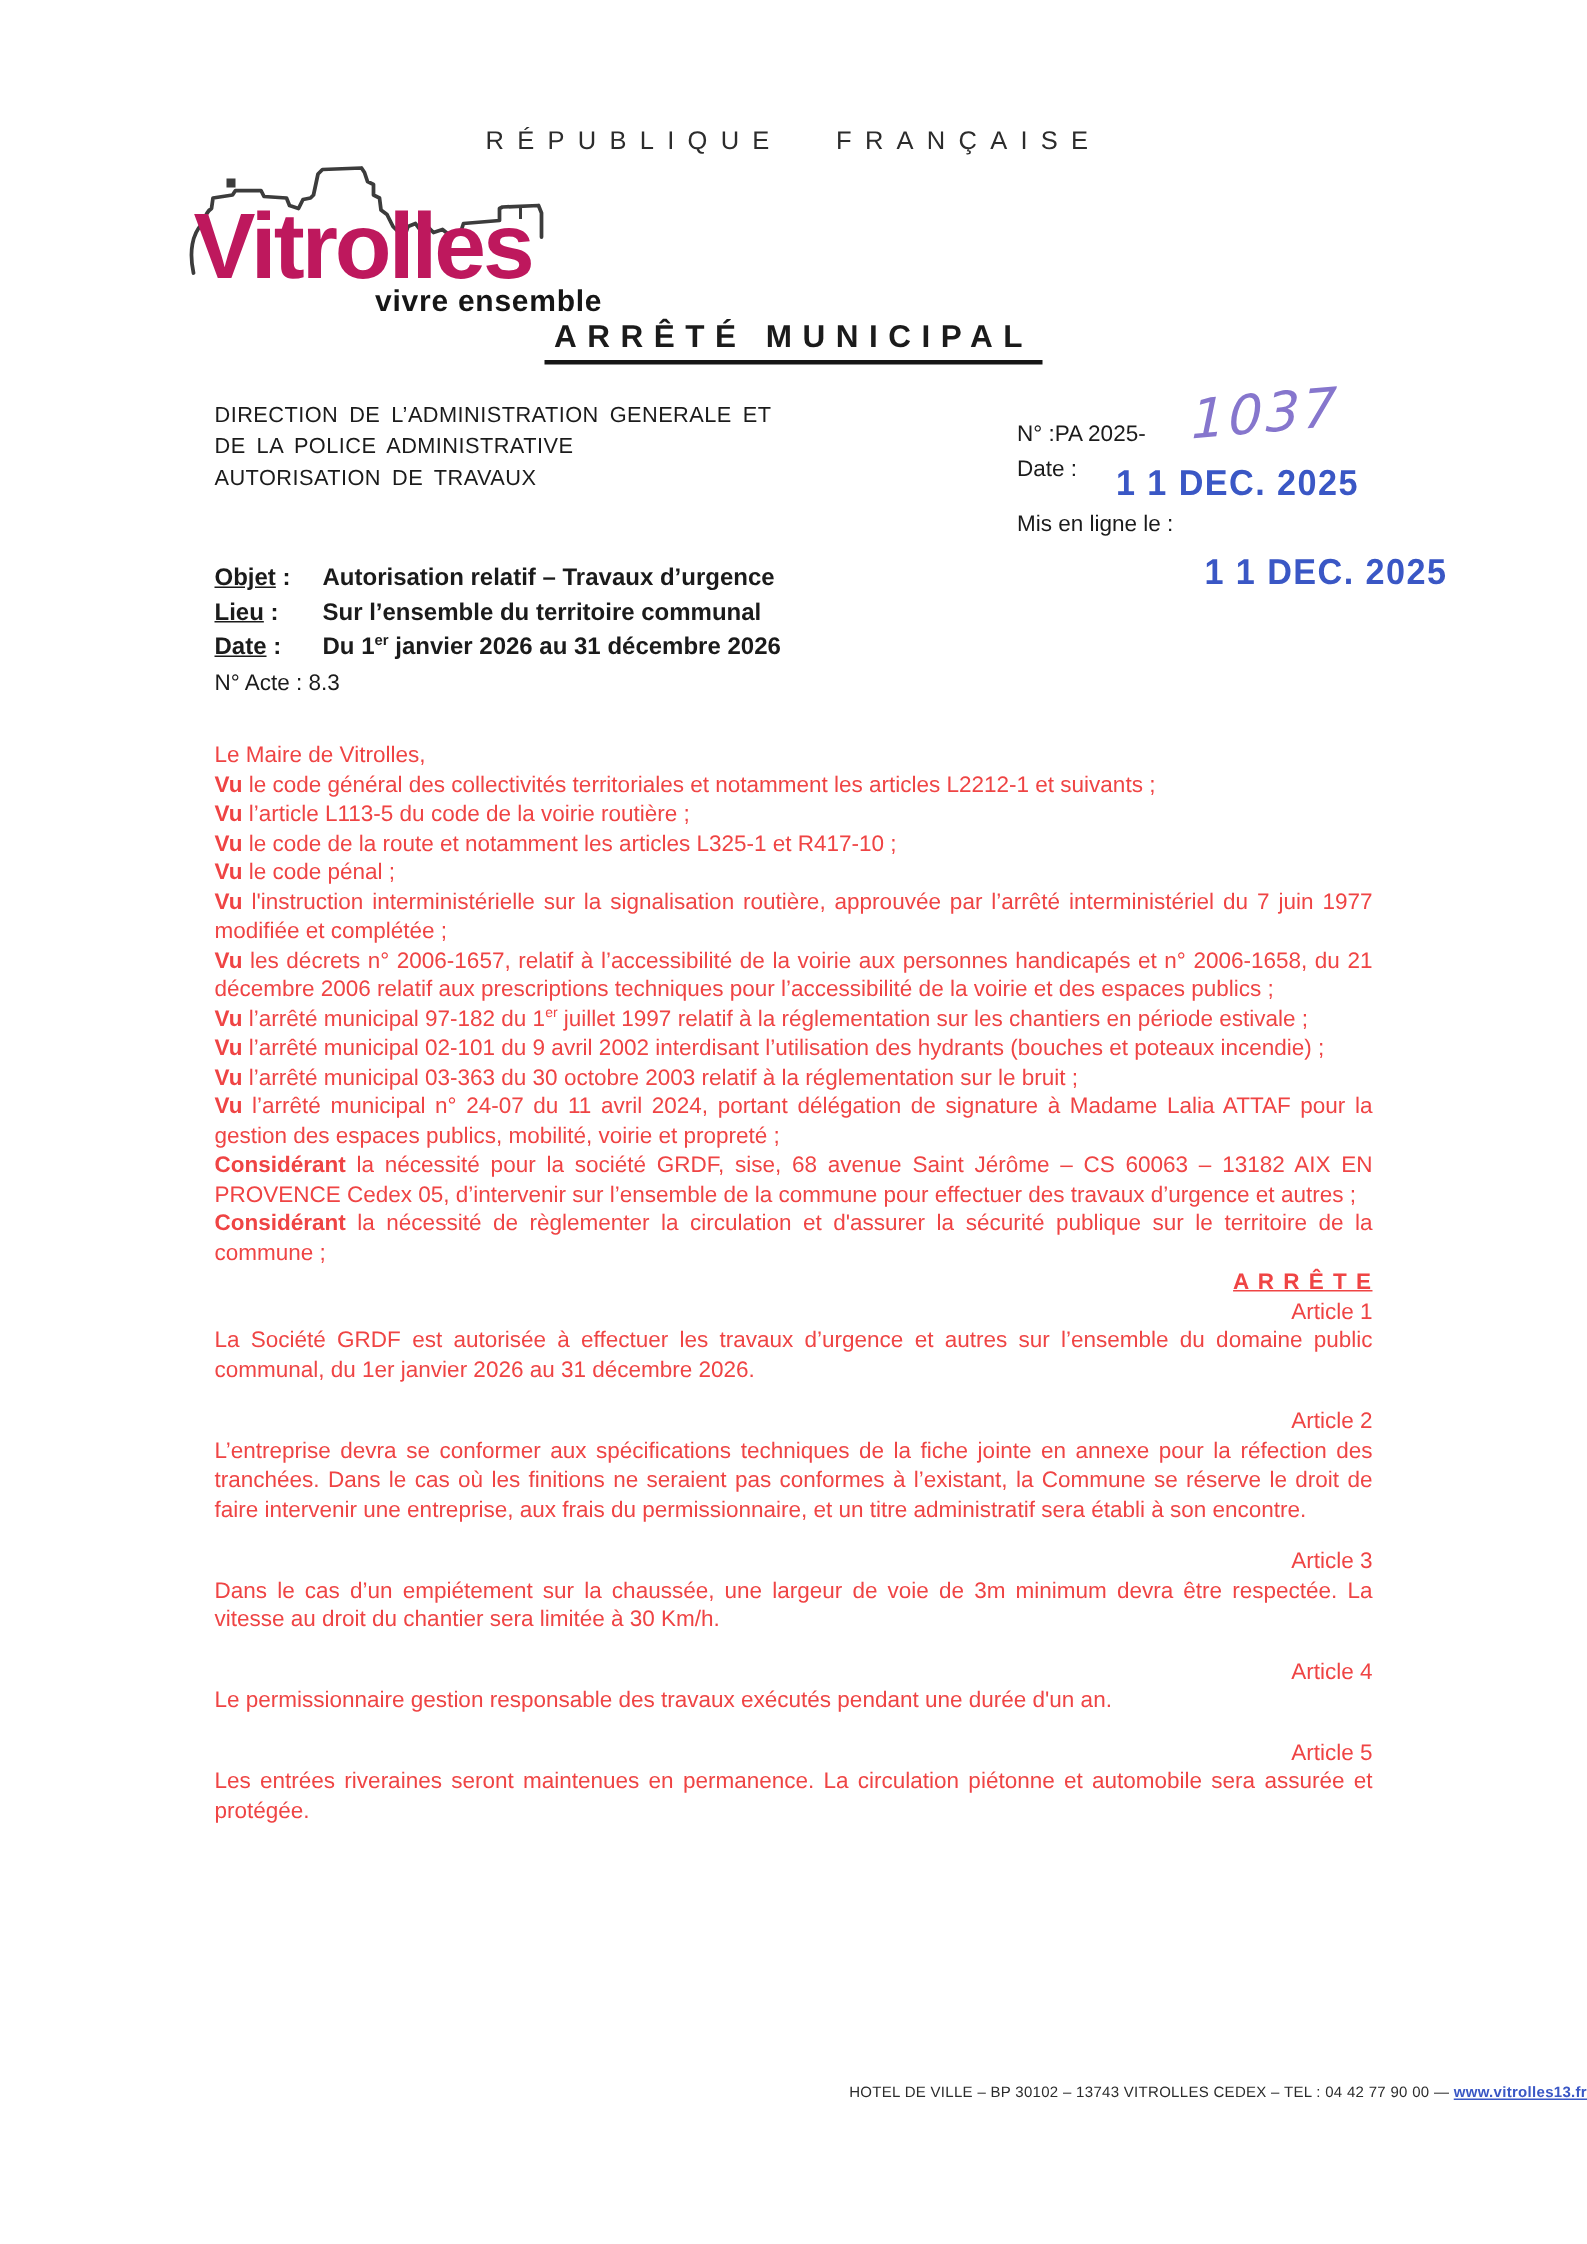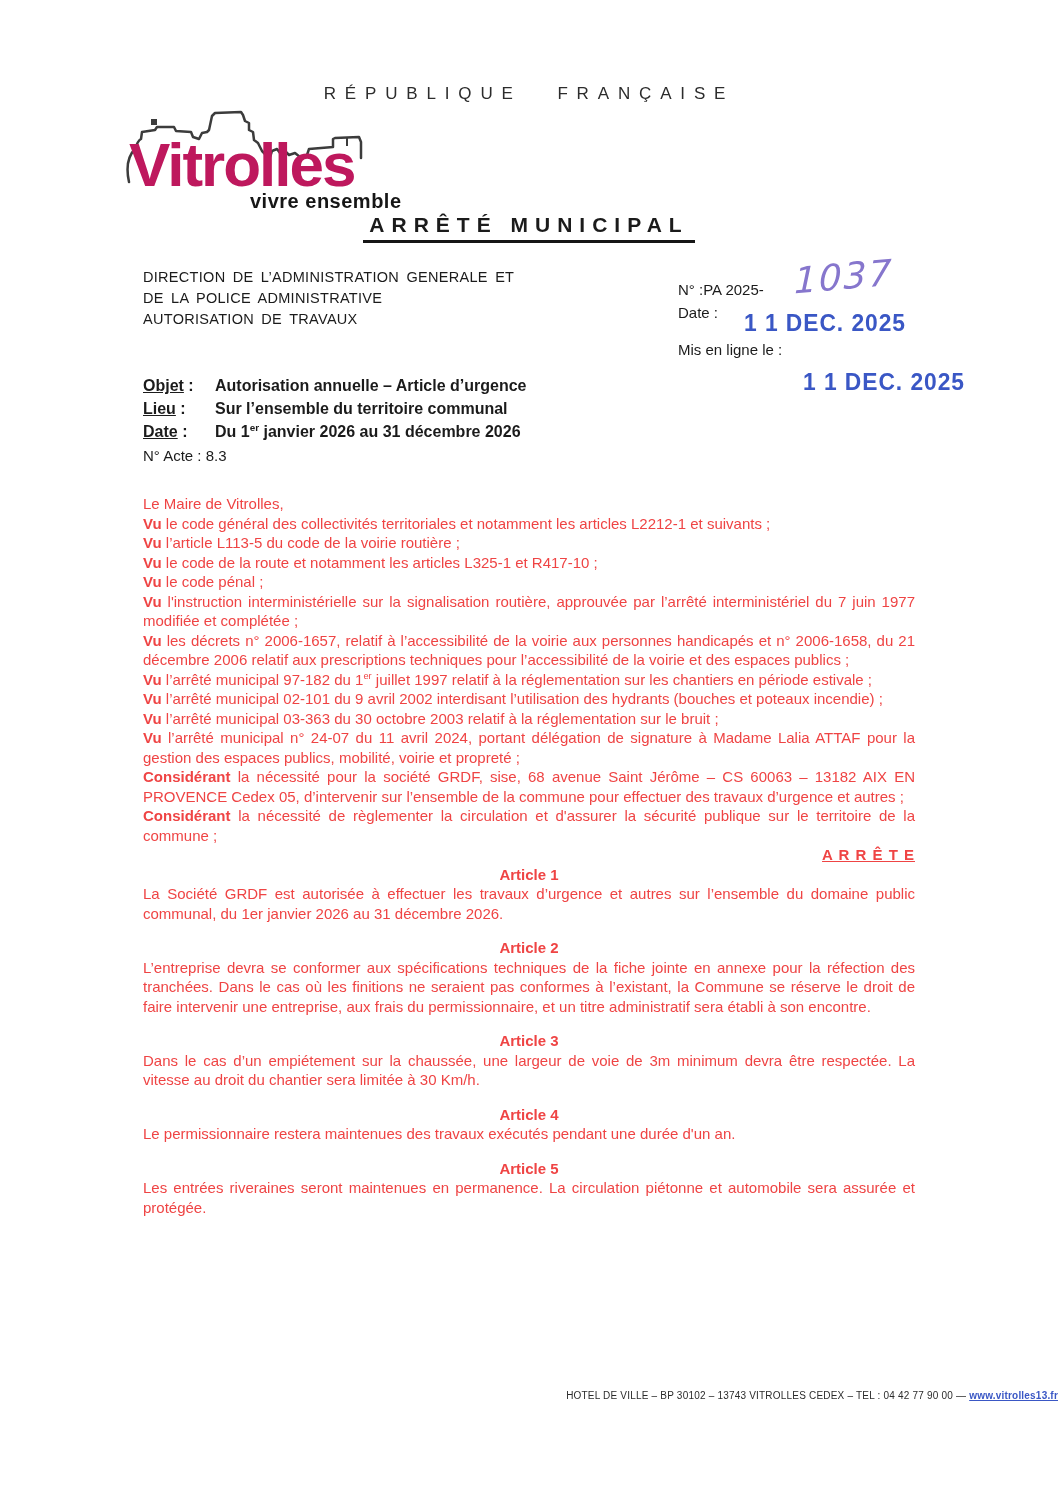--- a/index.html
+++ b/index.html
@@ -49,21 +49,21 @@
   sup{font-size:0.62em;line-height:0;}
   
   .content{
     position:absolute;left:143px;top:494px;width:772px;
     font-size:15px;line-height:19.5px;text-align:justify;color:#ef4444;
   }
   .content p{margin:0;}
   .salutation{text-align:left;margin-bottom:20px;}
   .lead{font-weight:700;}
   .arrete-heading{text-align:right;font-weight:700;letter-spacing:1px;text-decoration:underline;}
-  .article-title{font-weight:700;text-align:center;}
+  .article-title{font-weight:400;text-align:right;}
   .article + .article{margin-top:15px;}
   
   .footer{
     position:absolute;left:0;top:1390px;width:100%;text-align:right;
     font-size:10px;letter-spacing:0.2px;color:#2b2b2b;white-space:nowrap;
   }
   .footer a{color:#3a57c5;font-weight:700;text-decoration:underline;cursor:pointer;}
 </style>
 </head>
 <body>
@@ -95,21 +95,21 @@
   <div class="ref-num">N° :PA 2025-</div>
   <div class="ref-handwritten">1037</div>
   <div class="ref-date">Date :</div>
   <div class="stamp stamp-1">1 1 DEC. 2025</div>
   <div class="ref-online">Mis en ligne le :</div>
   <div class="stamp stamp-2">1 1 DEC. 2025</div>
 
   <div class="subject">
     <div class="sub-row">
       <span class="sub-label-cell"><span class="sub-label">Objet</span><span> :</span></span>
-      <span class="sub-value">Autorisation annuelle – Article d’urgence</span>
+      <span class="sub-value">Autorisation relatif – Travaux d’urgence</span>
     </div>
     <div class="sub-row">
       <span class="sub-label-cell"><span class="sub-label">Lieu</span><span> :</span></span>
       <span class="sub-value">Sur l’ensemble du territoire communal</span>
     </div>
     <div class="sub-row">
       <span class="sub-label-cell"><span class="sub-label">Date</span><span> :</span></span>
       <span class="sub-value"><span>Du 1</span><sup>er</sup><span> janvier 2026 au 31 décembre 2026</span></span>
     </div>
     <div class="sub-acte">N° Acte : 8.3</div>
@@ -140,21 +140,21 @@
     <div class="article">
       <p class="article-title">Article 2</p>
       <p>L’entreprise devra se conformer aux spécifications techniques de la fiche jointe en annexe pour la réfection des tranchées. Dans le cas où les finitions ne seraient pas conformes à l’existant, la Commune se réserve le droit de faire intervenir une entreprise, aux frais du permissionnaire, et un titre administratif sera établi à son encontre.</p>
     </div>
     <div class="article">
       <p class="article-title">Article 3</p>
       <p>Dans le cas d’un empiétement sur la chaussée, une largeur de voie de 3m minimum devra être respectée. La vitesse au droit du chantier sera limitée à 30 Km/h.</p>
     </div>
     <div class="article">
       <p class="article-title">Article 4</p>
-      <p>Le permissionnaire restera maintenues des travaux exécutés pendant une durée d'un an.</p>
+      <p>Le permissionnaire gestion responsable des travaux exécutés pendant une durée d'un an.</p>
     </div>
     <div class="article">
       <p class="article-title">Article 5</p>
       <p>Les entrées riveraines seront maintenues en permanence. La circulation piétonne et automobile sera assurée et protégée.</p>
     </div>
   </div>
 
   <div class="footer">
     <span>HOTEL DE VILLE – BP 30102 – 13743 VITROLLES CEDEX – TEL : 04 42 77 90 00 — </span><a>www.vitrolles13.fr</a>
   </div>

